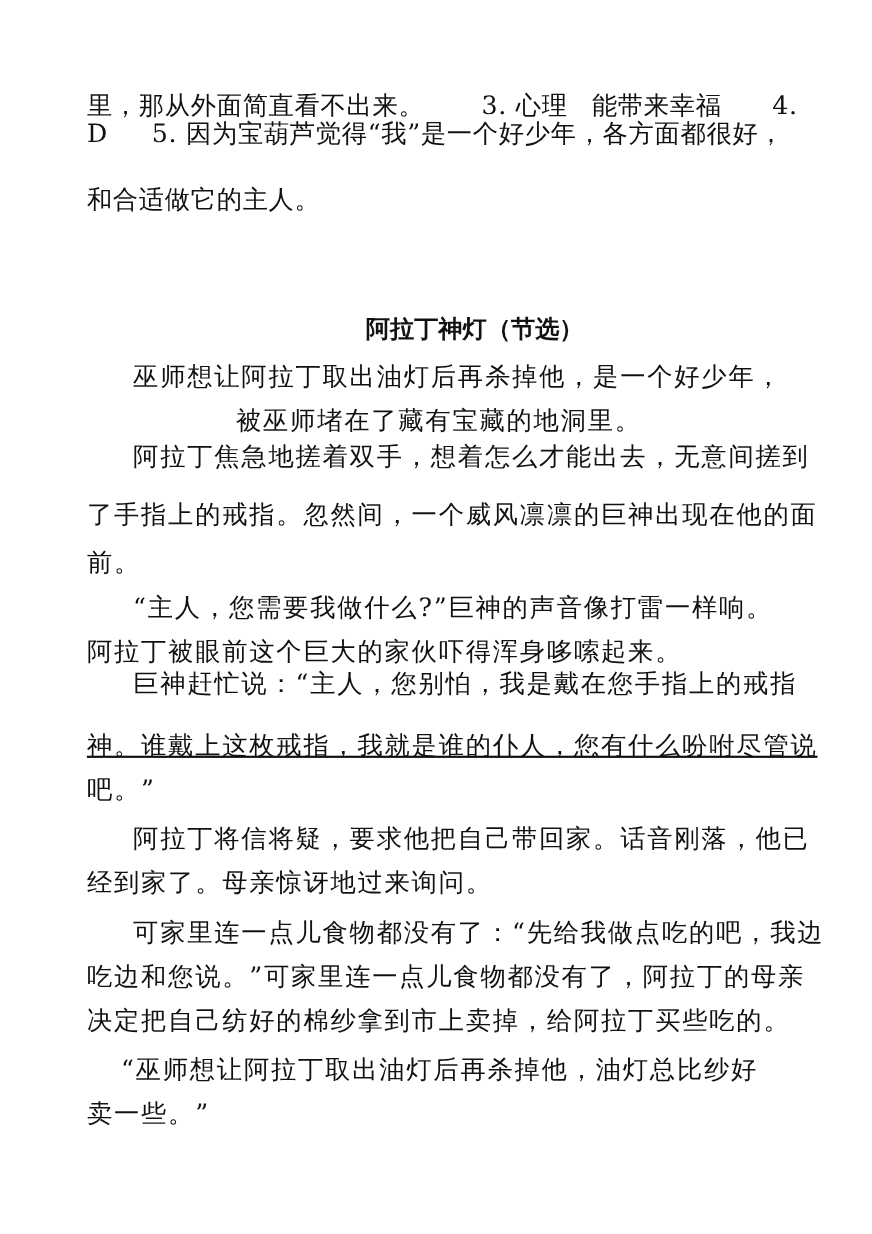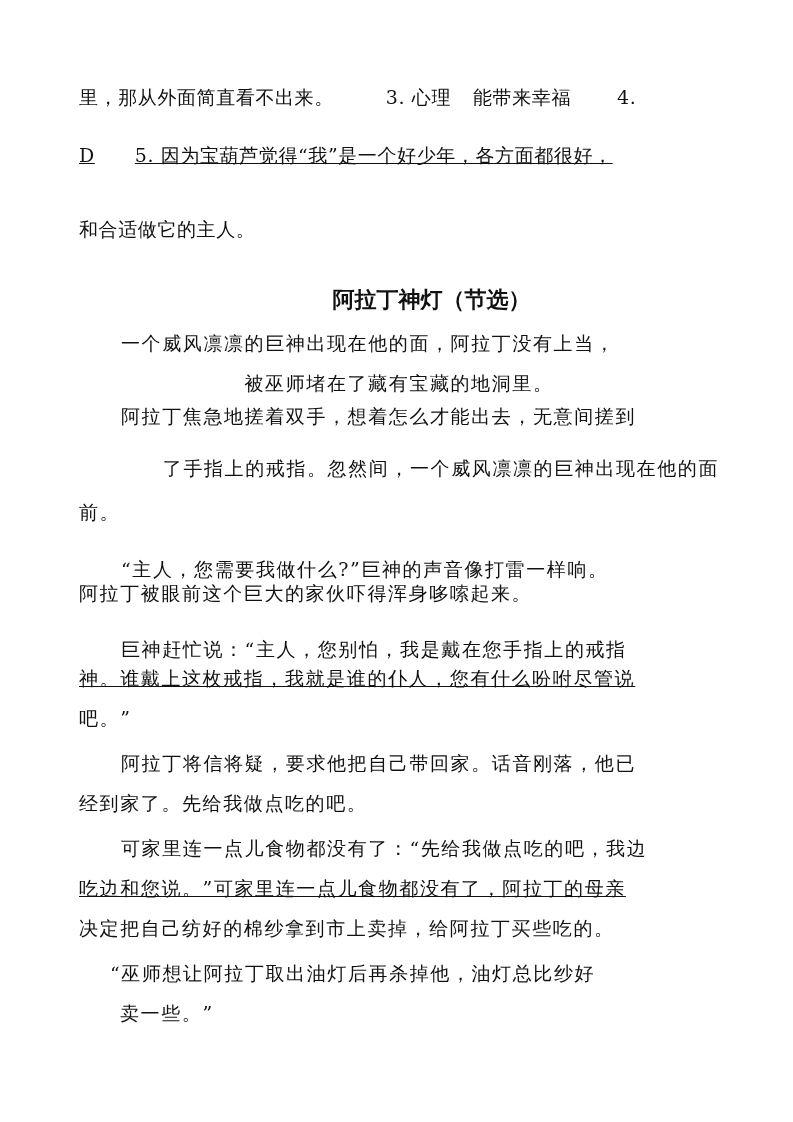--- a/index.html
+++ b/index.html
@@ -1,53 +1,53 @@
 <!DOCTYPE html>
 <html><head>
 <meta charset="utf-8">
 <style>
   html, body { margin: 0; padding: 0; background: #ffffff; }
   body { width: 793px; height: 1122px; position: relative; overflow: hidden;
          font-family: "DejaVu Serif", "Liberation Serif", serif; color: #111; }
-  .line { position: absolute; left: 79px; width: 640px; font-size: 19px; line-height: 28px;
+  .line { position: absolute; left: 79px; width: 640px; font-size: 23px; line-height: 28px;
           white-space: nowrap; letter-spacing: 1.6px; }
   .top { letter-spacing: 0.6px; }
   .indent { left: 121px; }
   .title { position: absolute; left: 0; width: 793px; text-align: center; font-size: 22px;
            font-weight: bold; line-height: 30px; }
   .sp { display: inline-block; }
 </style>
 </head>
 <body>
 
 <div>
   <div class="line top" style="top:83px;">
     <span>里，那从外面简直看不出来。</span><span class="sp" style="width:52px"></span><span>3. 心理</span><span class="sp" style="width:22px"></span><span>能带来幸福</span><span class="sp" style="width:46px"></span><span>4.</span>
   </div>
-  <div class="line top" style="top:141px;text-decoration:underline;">
+  <div class="line top" style="top:108px;">
     <span>D</span><span class="sp" style="width:40px"></span><span>5. 因为宝葫芦觉得“我”是一个好少年，各方面都很好，</span>
   </div>
-  <div class="line top" style="top:168px;margin-top:47px;">
+  <div class="line top" style="top:168px;">
     <span>和合适做它的主人。</span>
   </div>
 </div>
 
 <div class="title" style="top:284px;padding-left:35px;">阿拉丁神灯（节选）</div>
 
 <div>
-  <div class="line indent" style="top:329px;">一个威风凛凛的巨神出现在他的面，阿拉丁没有上当，</div>
+  <div class="line indent" style="top:329px;">巫师想让阿拉丁取出油灯后再杀掉他，是一个好少年，</div>
   <div class="line" style="top:369px;text-align:center;">被巫师堵在了藏有宝藏的地洞里。</div>
   <div class="line indent" style="top:402px;">阿拉丁焦急地搓着双手，想着怎么才能出去，无意间搓到</div>
   <div class="line" style="top:454px;text-align:right;">了手指上的戒指。忽然间，一个威风凛凛的巨神出现在他的面</div>
   <div class="line" style="top:498px;">前。</div>
-  <div class="line indent" style="top:539px;margin-top:16px;">“主人，您需要我做什么?”巨神的声音像打雷一样响。</div>
+  <div class="line indent" style="top:539px;">“主人，您需要我做什么?”巨神的声音像打雷一样响。</div>
   <div class="line" style="top:579px;">阿拉丁被眼前这个巨大的家伙吓得浑身哆嗦起来。</div>
-  <div class="line indent" style="top:635px;">巨神赶忙说：“主人，您别怕，我是戴在您手指上的戒指</div>
+  <div class="line indent" style="top:608px;">巨神赶忙说：“主人，您别怕，我是戴在您手指上的戒指</div>
   <div class="line" style="top:664px;text-decoration:underline;">神。谁戴上这枚戒指，我就是谁的仆人，您有什么吩咐尽管说</div>
   <div class="line" style="top:704px;">吧。”</div>
   <div class="line indent" style="top:749px;">阿拉丁将信将疑，要求他把自己带回家。话音刚落，他已</div>
-  <div class="line" style="top:789px;">经到家了。先给我做点吃的吧。</div>
+  <div class="line" style="top:789px;">经到家了。母亲惊讶地过来询问。</div>
   <div class="line indent" style="top:834px;">可家里连一点儿食物都没有了：“先给我做点吃的吧，我边</div>
-  <div class="line" style="top:874px;text-decoration:underline;">吃边和您说。”可家里连一点儿食物都没有了，阿拉丁的母亲</div>
+  <div class="line" style="top:874px;">吃边和您说。”可家里连一点儿食物都没有了，阿拉丁的母亲</div>
   <div class="line" style="top:914px;">决定把自己纺好的棉纱拿到市上卖掉，给阿拉丁买些吃的。</div>
   <div class="line indent" style="top:959px; left:110px;">“巫师想让阿拉丁取出油灯后再杀掉他，油灯总比纱好</div>
-  <div class="line" style="top:999px;margin-left:41px;">卖一些。”</div>
+  <div class="line" style="top:999px;">卖一些。”</div>
 </div>
 
 </body></html>

